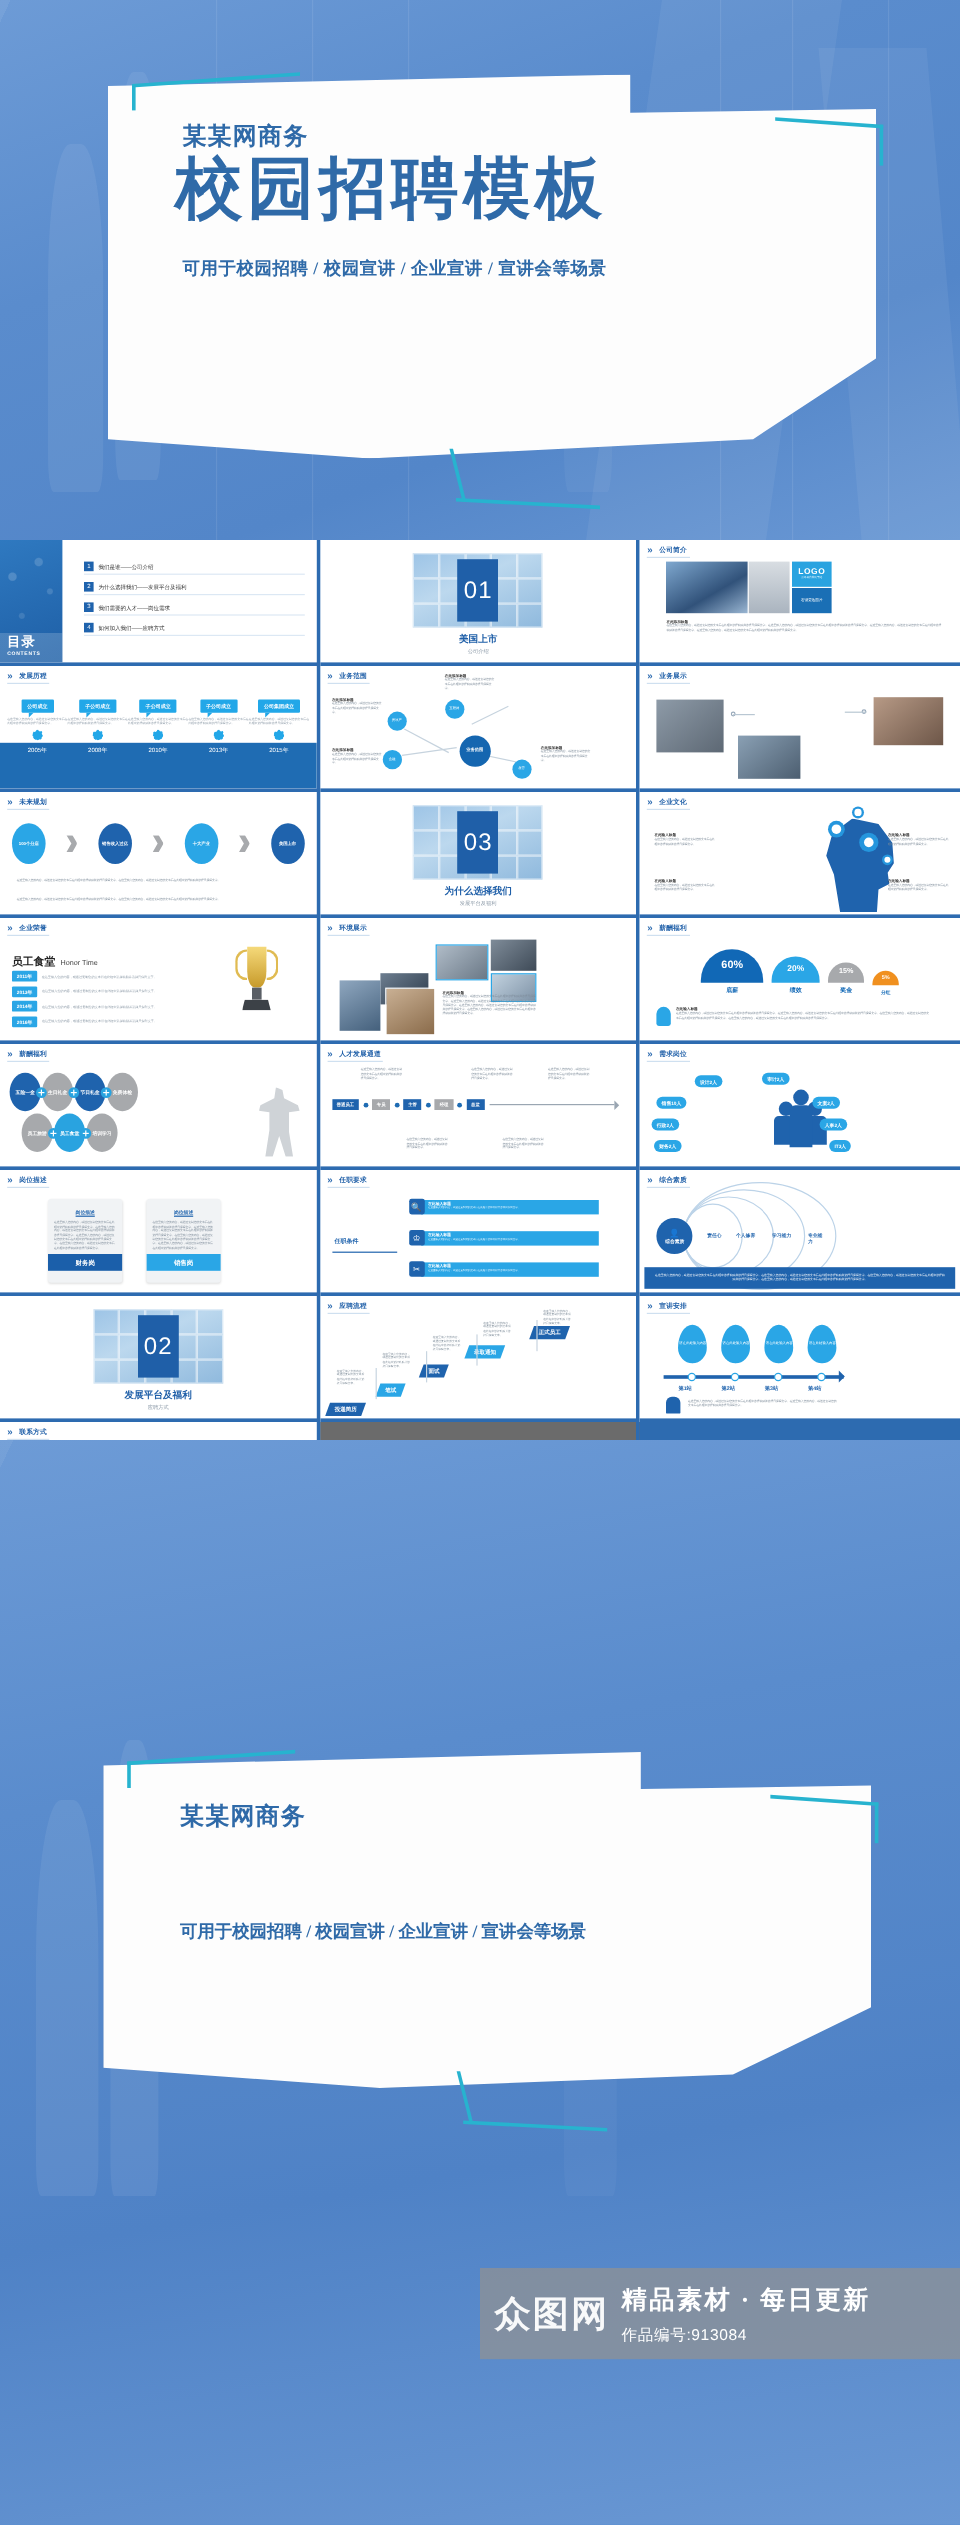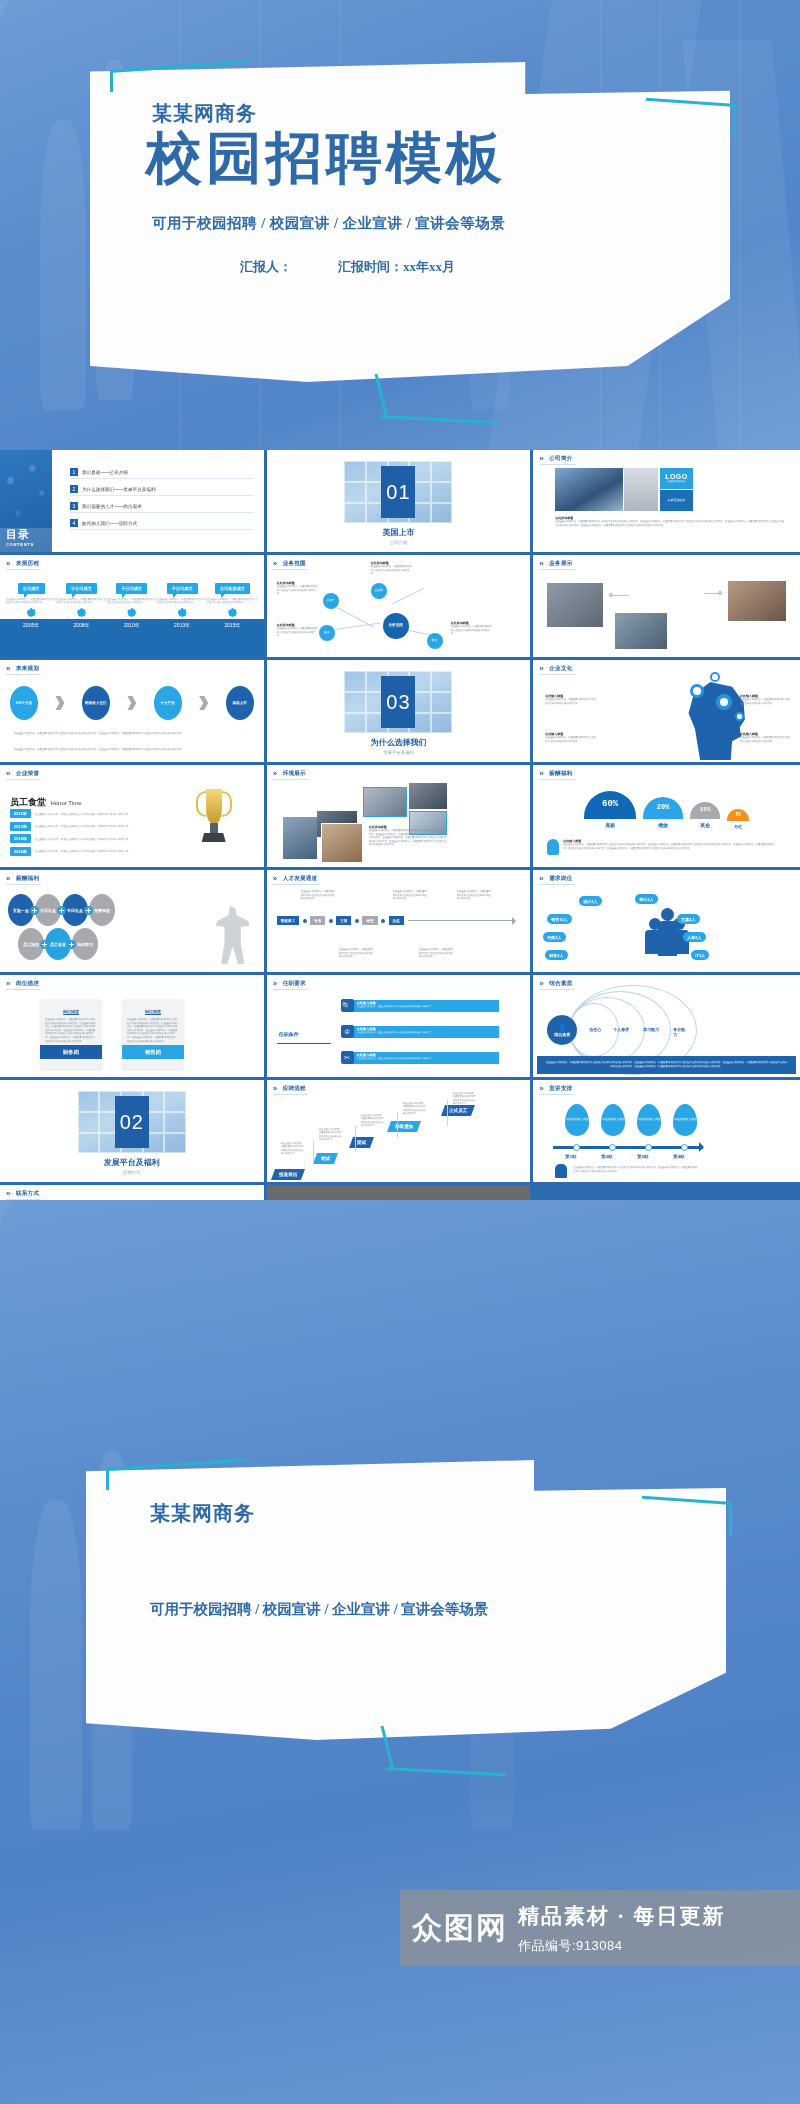--- a/index.html
+++ b/index.html
@@ -213,21 +213,21 @@
   .hon-title span { font-size:6px; color:#444; }
   .hon-row { display:flex; align-items:center; gap:4px; margin-bottom:3.5px; }
   .hon-yr { background:#2aa6e6; color:#fff; font-size:4px; font-weight:700;
     padding:2px 4px; border-radius:1px; }
   .hon-tx { font-size:2.6px; color:#8b99a6; }
   .trophy { position:absolute; right:30px; top:24px; width:40px; height:58px; }
 
   
   .domes { position:absolute; left:14px; right:14px; top:26px; display:flex;
     align-items:flex-end; justify-content:center; gap:7px; }
-  .dome-wrap { display:flex; flex-direction:column; align-items:center;font-family:Liberation Mono, monospace; }
+  .dome-wrap { display:flex; flex-direction:column; align-items:center; }
   .dome { border-radius:100px 100px 0 0; color:#fff; font-weight:700;
     display:flex; align-items:center; justify-content:center; padding-bottom:2px; }
   .dome-lab { font-size:5px; font-weight:700; margin-top:3px; }
 
   
   .ben { position:absolute; left:8px; top:24px; right:40px; }
   .ben-row { display:flex; align-items:center; justify-content:flex-start; margin-bottom:2px; }
   .ben-c { width:26px; height:32px; border-radius:50%; display:flex; align-items:center;
     justify-content:center; color:#fff; font-size:4px; font-weight:700; }
   .plus { width:9px; height:9px; border-radius:50%; background:#29a3e0; position:relative;
@@ -356,24 +356,20 @@
 
     <div class="cardwrap">
       <div class="white-card"></div>
       <div class="chev chev-top"></div>
       <div class="chev chev-right"></div>
       <div class="chev chev-bot"></div>
 
       <div class="hero-sub">某某网商务</div>
       <div class="hero-title">校园招聘模板</div>
       <div class="hero-tags">可用于校园招聘 / 校园宣讲 / 企业宣讲 / 宣讲会等场景</div>
-      <div class="hero-meta">
-        <span>汇报人：</span>
-        <span>汇报时间：xx年xx月</span>
-      </div>
     </div>
   </div>
 
   <div class="grid">
 
     <div class="slide">
       <div class="toc-left"></div>
       <div class="toc-label">
         <span class="cn">目录</span>
         <span class="en">CONTENTS</span>

